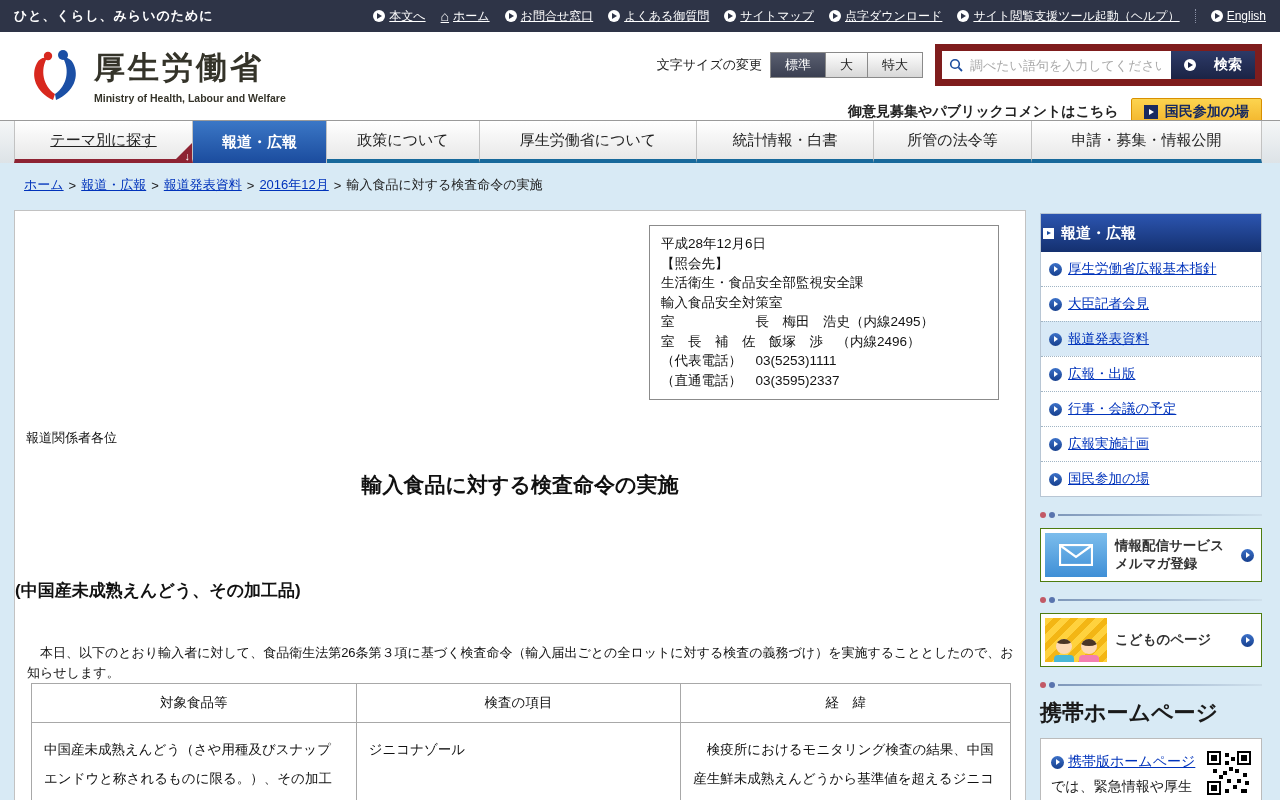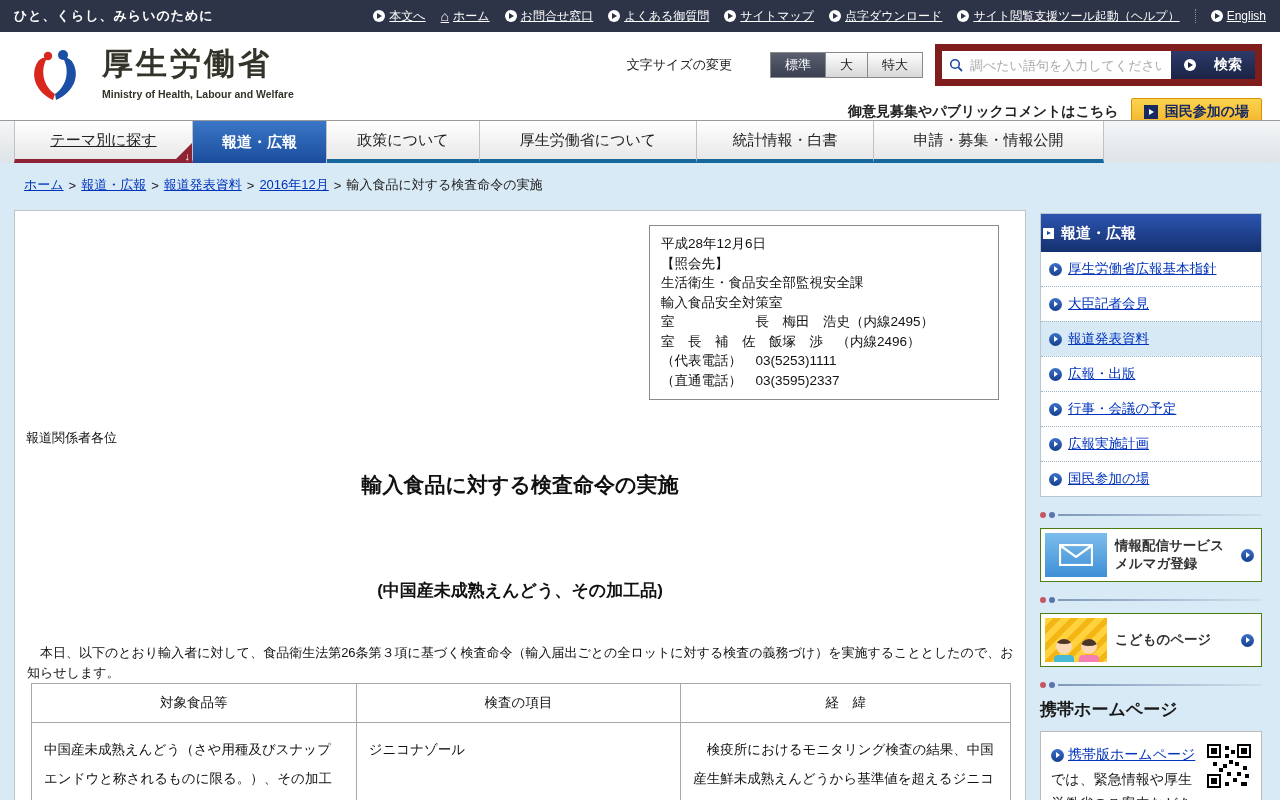--- a/index.html
+++ b/index.html
@@ -16,28 +16,28 @@
              text-decoration:underline; cursor:pointer; white-space:nowrap; }
   .circ { width:12px; height:12px; border-radius:50%; background:#fff; display:inline-flex;
           align-items:center; justify-content:center; flex:none; }
   .tri { width:0; height:0; border-top:3px solid transparent; border-bottom:3px solid transparent;
          border-left:5px solid #2e3447; margin-left:1px; }
   .house-glyph { color:#fff; font-size:14px; line-height:1; }
   .topsep { width:1px; height:14px; border-left:1px dotted #8a90a5; }
 
   
   .header { position:absolute; top:32px; left:0; width:1280px; height:88px; background:#fff; }
-  .logo { position:absolute; left:28px; top:16px; display:flex; align-items:flex-start; gap:20px; cursor:pointer; }
+  .logo { position:absolute; left:28px; top:16px; display:flex; align-items:flex-end; gap:12px; cursor:pointer; }
   .logo-jp { font-size:31px; font-weight:bold; color:#343329; letter-spacing:3px; line-height:1.05; }
   .logo-en { font-size:10.5px; font-weight:bold; color:#343329; margin-top:7px; }
   .header-right { position:absolute; right:18px; top:12px; display:flex; flex-direction:column;
                   align-items:flex-end; gap:12px; }
   .hr-row { display:flex; align-items:center; }
   .fs-label { font-size:13px; color:#222; margin-right:8px; }
-  .fs-group { display:flex; border:1px solid #8a8a8a;margin-left:30px; }
+  .fs-group { display:flex; border:1px solid #8a8a8a; }
   .fs-btn { padding:3px 14px; font-size:13px; background:linear-gradient(#fdfdfd,#d8d8d8);
             color:#222; border-left:1px solid #8a8a8a; cursor:pointer; }
   .fs-btn:first-child { border-left:none; }
   .fs-btn.active { background:linear-gradient(#5a5f70,#3a3f51); color:#fff; }
   .search { display:flex; align-items:stretch; border:7px solid #7f1d1d; margin-left:12px; }
   .search-field { display:flex; align-items:center; gap:5px; background:#fff; padding:0 7px; }
   .search-input { border:none; outline:none; width:196px; font-size:13px; color:#333;
                   font-family:"Liberation Sans","DejaVu Sans",sans-serif; }
   .search-input::placeholder { color:#a9a9a9; }
   .search-btn { display:flex; align-items:center; gap:18px; background:linear-gradient(#2d3a68,#1b2445);
@@ -73,21 +73,21 @@
   .bc-link { color:#0033bb; text-decoration:underline; cursor:pointer; }
 
   
   .content { position:absolute; left:14px; top:210px; width:1012px; height:700px;
              background:#fff; border:1px solid #c2c2c2; }
   .contact-box { position:absolute; left:634px; top:14px; width:350px; border:1px solid #8b8b8b;
                  padding:8px 11px; font-size:13.5px; line-height:1.45; color:#111; background:#fff; }
   .salutation { position:absolute; left:11px; top:218px; font-size:13px; color:#111; }
   .article-title { position:absolute; left:0; width:100%; top:260px; text-align:center;
                    font-size:21px; font-weight:bold; color:#111; }
-  .article-subtitle { position:absolute; left:0; width:100%; top:368px; text-align:center;
+  .article-subtitle { position:absolute; left:0; width:100%; top:368px; text-align:left;
                       font-size:17px; font-weight:bold; color:#111; }
   .article-body { position:absolute; left:12px; width:988px; top:432px; font-size:13px;
                   line-height:1.55; color:#111; }
   .data-table { position:absolute; left:16px; top:472px; width:980px; border-collapse:collapse; }
   .data-table th { border:1px solid #a8a8a8; font-size:13.5px; font-weight:normal;
                    padding:10px 6px; text-align:center; color:#111; background:#fff; }
   .data-table td { border:1px solid #a8a8a8; font-size:13.5px; padding:12px 12px;
                    vertical-align:top; line-height:2.15; color:#111; }
 
   
@@ -126,21 +126,21 @@
   .kid-head { width:16px; height:15px; border-radius:50%; background:#fcd9b6; position:relative; overflow:hidden; }
   .kid-head::before { content:""; position:absolute; top:-4px; left:-2px; width:20px; height:9px;
                       border-radius:50%; background:#4a3526; }
   .kid-body { width:20px; height:9px; border-radius:4px 4px 0 0; margin-top:1px; }
   .kid-boy .kid-body { background:#49b8d6; }
   .kid-girl .kid-body { background:#f47fb0; }
   .kid-girl .kid-head::before { height:11px; }
   .banner-text { font-size:13.5px; font-weight:bold; color:#333; line-height:1.3; flex:1; }
   .banner-arrow { margin-right:3px; }
 
-  .mobile-heading { font-size:17px; font-weight:bold; color:#1a1a1a; margin:4px 0 10px; }
+  .mobile-heading { font-size:22px; font-weight:bold; color:#1a1a1a; margin:4px 0 10px; }
   .mobile-box { background:#fff; border:1px solid #bbb; padding:10px 10px; font-size:14px;
                 line-height:1.75; color:#222; min-height:128px; }
   .qr { float:right; margin:2px 0 4px 6px; }
   .mobile-link { color:#0033bb; text-decoration:underline; cursor:pointer; }
   .mobile-box .blue-circ { margin-right:4px; vertical-align:1px; display:inline-flex; }
 </style>
 </head>
 <body>
 
 <div class="viewport">
@@ -257,20 +257,23 @@
       <span>報道・広報</span>
     </div>
     <div class="tab" style="width:153px">
       <span>政策について</span>
     </div>
     <div class="tab" style="width:217px">
       <span>厚生労働省について</span>
     </div>
     <div class="tab" style="width:177px">
       <span>統計情報・白書</span>
+    </div>
+    <div class="tab" style="width:158px">
+      <span>所管の法令等</span>
     </div>
     <div class="tab" style="width:230px">
       <span>申請・募集・情報公開</span>
     </div>
   </div>
 
   <div class="breadcrumb">
     <span class="bc-link">ホーム</span>
     <span>&gt;</span>
     <span class="bc-link">報道・広報</span>

